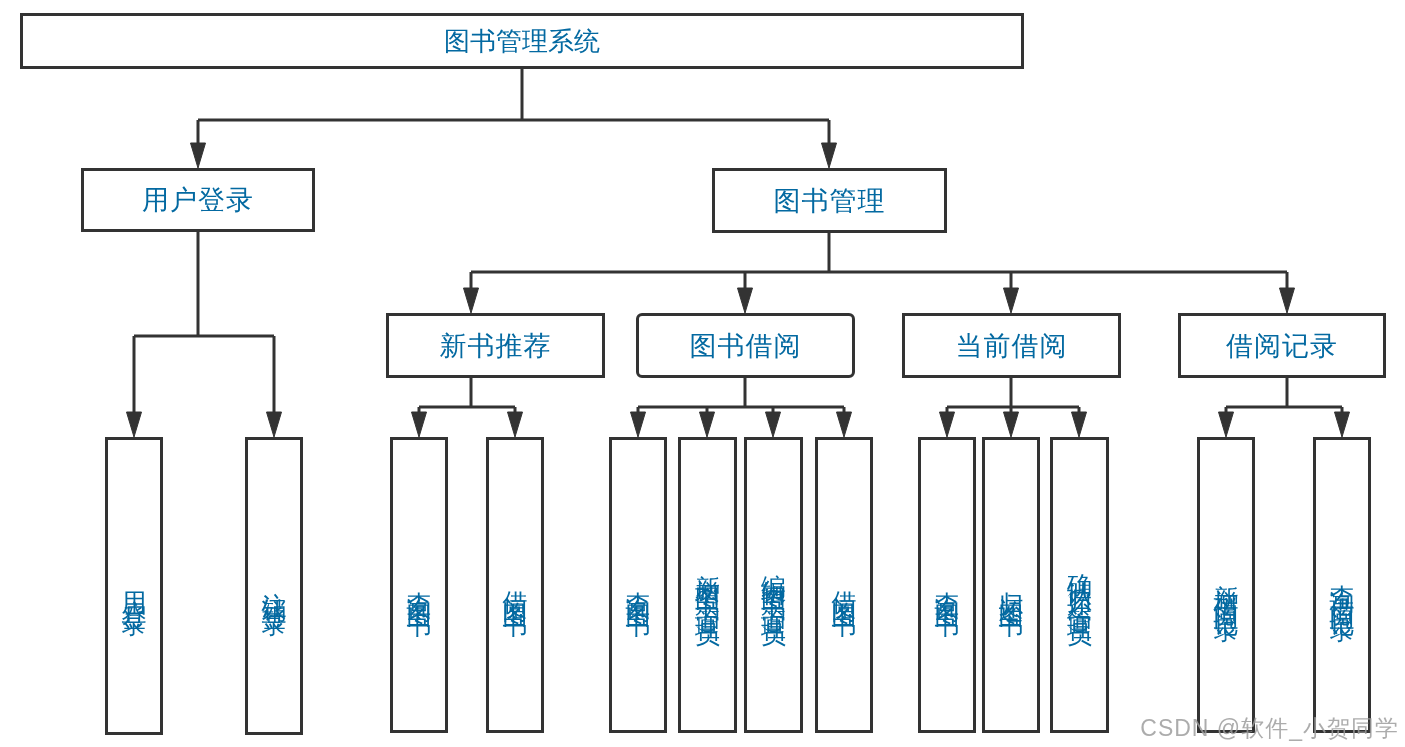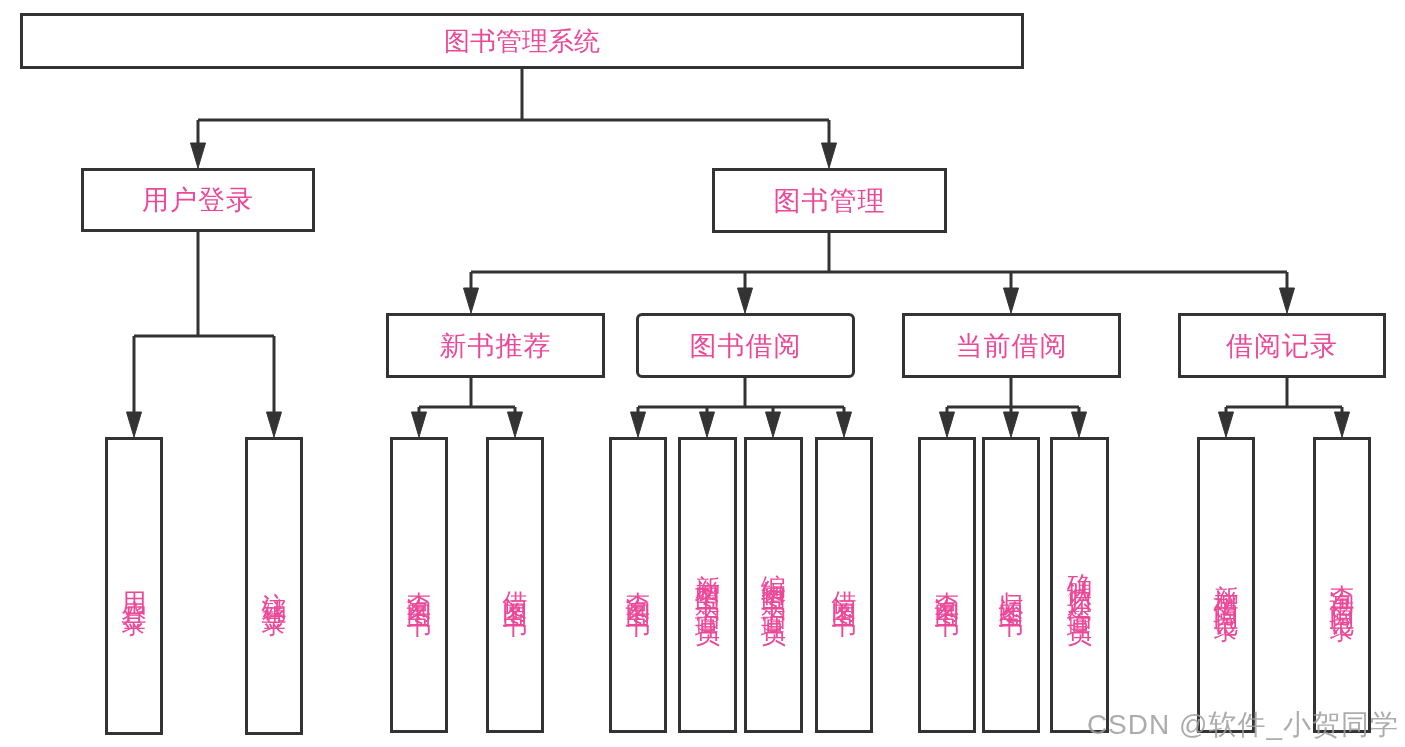--- a/index.html
+++ b/index.html
@@ -15,40 +15,40 @@
     position: absolute;
     left: 0; top: 0;
     width: 1405px; height: 747px;
     pointer-events: none;
   }
   .node {
     position: absolute;
     box-sizing: border-box;
     border: 3px solid #333333;
     background: #ffffff;
-    color: #ec4899;
+    color: #0369a1;
     display: flex;
     align-items: center;
     justify-content: center;
     text-align: center;
   }
   .node.h-node { font-size: 27px; letter-spacing: 1px; }
   .node.root-node { font-size: 26px; }
   .node.v-node { font-size: 25px; }
   .v-node .vtext {
     writing-mode: vertical-rl;
     letter-spacing: 7px;
     line-height: 1;
     max-height: 288px;
   }
   .watermark {
     position: absolute;
     right: 6px;
     bottom: 3px;
-    font-size: 28px;
+    font-size: 23px;
     color: rgba(158,158,158,0.85);
     letter-spacing: 1px;
     white-space: nowrap;
     text-align: center;
   }
 </style>
 </head>
 <body>
 
 <div class="canvas">

